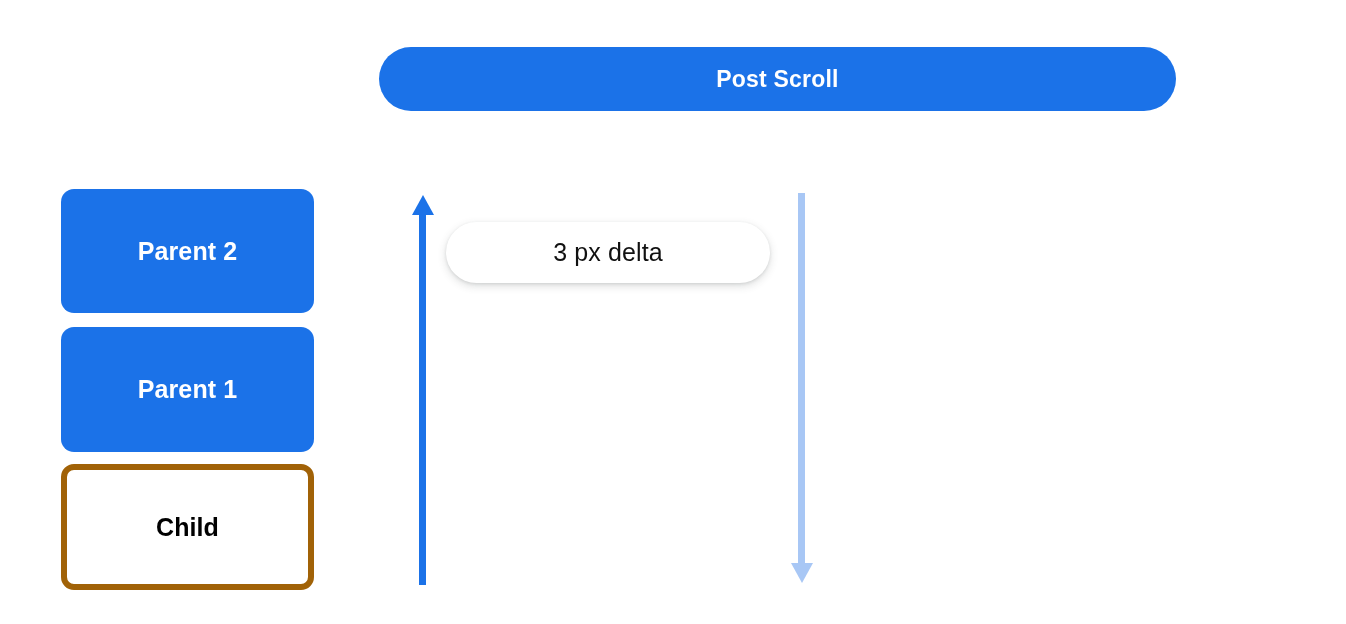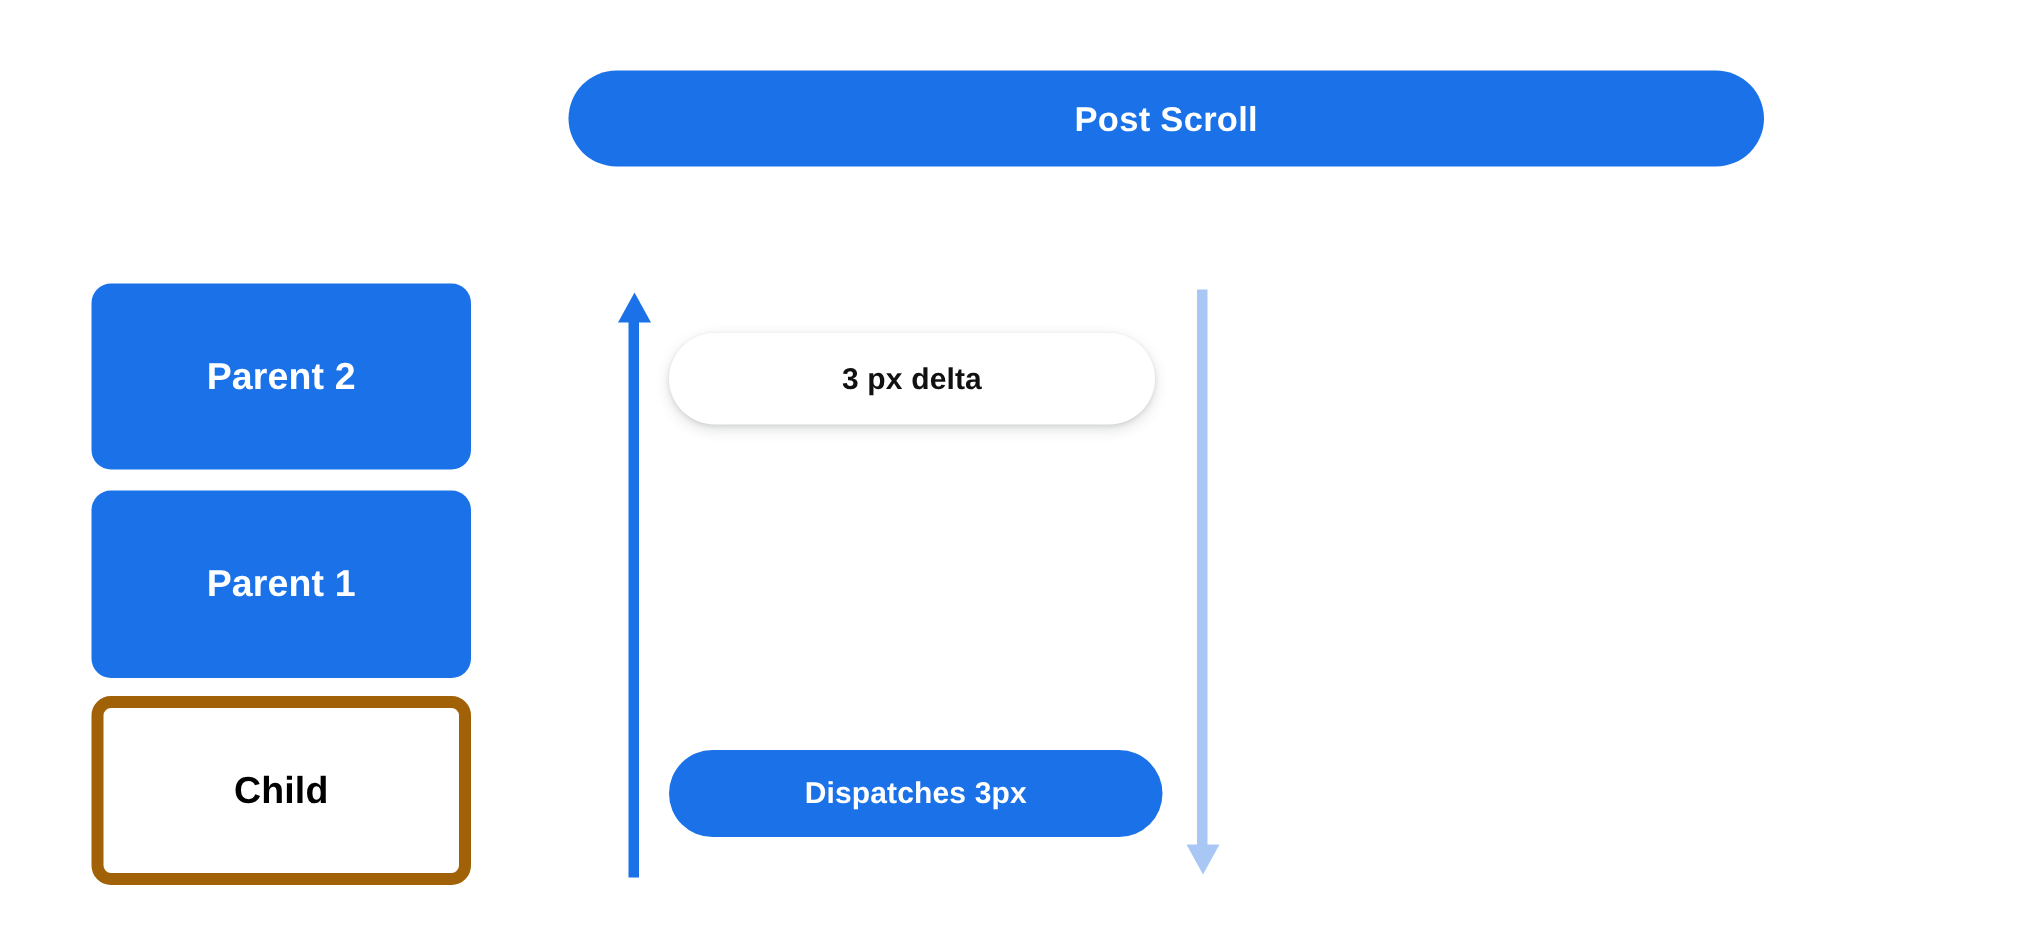--- a/index.html
+++ b/index.html
@@ -61,21 +61,21 @@
     letter-spacing: 0.1px;
   }
   .stack-box.filled {
     background: #1b72e8;
   }
   .stack-box.filled .label {
     color: #ffffff;
   }
   .stack-box.outlined {
     background: #ffffff;
-    border: 8px solid #a16207;
+    border: 6px solid #a16207;
   }
   .stack-box.outlined .label {
     color: #000000;
   }
 
   #box-parent2 { top: 189px; height: 124px; }
   #box-parent1 { top: 327px; height: 125px; }
   #box-child   { top: 464px; height: 126px; }
 
   
@@ -134,22 +134,22 @@
 
   
   .flow-pill {
     position: absolute;
     display: flex;
     align-items: center;
     justify-content: center;
     box-sizing: border-box;
   }
   .flow-pill .label {
-    font-size: 20px;
-    font-weight: bold;
+    font-size: 25px;
+    font-weight: normal;
     line-height: 1;
     letter-spacing: 0.1px;
   }
 
   #pill-delta {
     left: 446px;
     top: 222px;
     width: 324px;
     height: 61px;
     background: #ffffff;
@@ -196,17 +196,14 @@
 
   <div id="arrow-down" class="arrow">
     <div class="shaft"></div>
     <div class="head"></div>
   </div>
 
   <div id="pill-delta" class="flow-pill">
     <span class="label">3 px delta</span>
   </div>
 
-  <div id="pill-dispatch" class="flow-pill">
-    <span class="label">Dispatches 3px</span>
-  </div>
 
 </div>
 
 </body></html>

